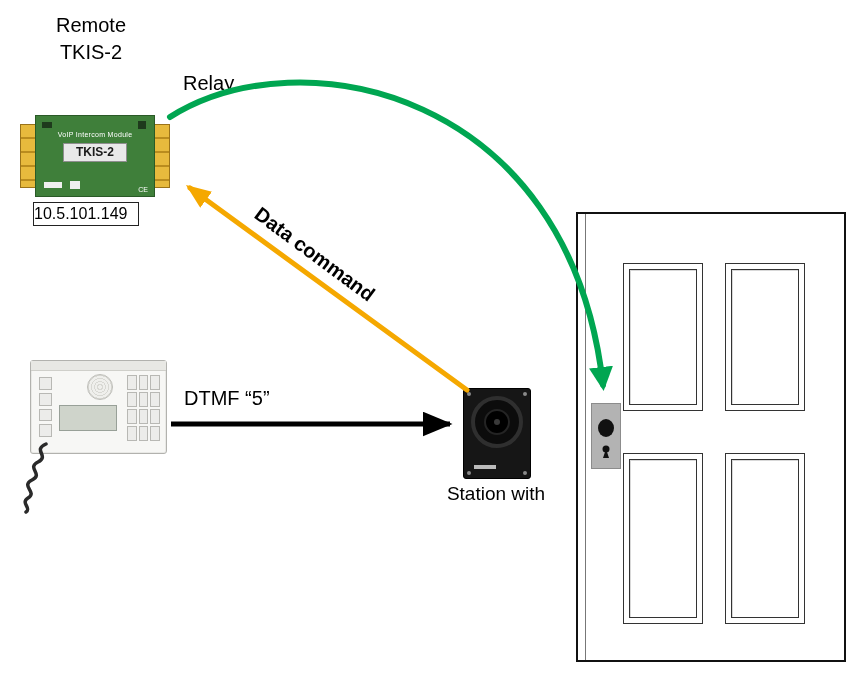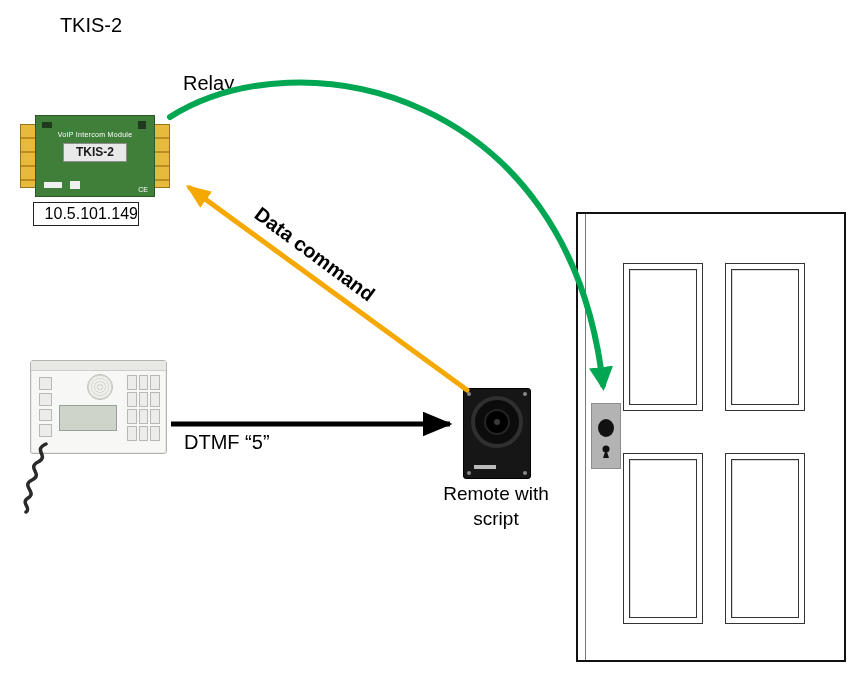--- a/index.html
+++ b/index.html
@@ -26,25 +26,25 @@
   .tkis .board-subtitle{position:absolute;left:0;right:0;top:15px;text-align:center;
     color:#fff;font-size:7px;letter-spacing:.3px;}
   .tkis .board-label{position:absolute;left:50%;top:27px;transform:translateX(-50%);
     width:62px;height:17px;background:#e9e9e9;border:1px solid #8e8e8e;
     text-align:center;font-size:12px;font-weight:bold;line-height:17px;color:#1a1a1a;}
   .tkis .chip{position:absolute;background:#1e3a1c;}
   .tkis .white-bit{position:absolute;background:#f0f0f0;}
   .tkis .ce{position:absolute;right:6px;bottom:3px;color:#fff;font-size:7px;}
 
   .ip-box{left:33px;top:202px;width:104px;height:22px;border:1px solid #222;
-    background:#fff;text-align:right;font-size:16px;line-height:22px;}
+    background:#fff;text-align:left;font-size:16px;line-height:22px;}
 
   
   .relay-label{left:183px;top:72px;font-size:20px;}
-  .dtmf-label{left:184px;top:387px;font-size:20px;margin-top:44px;}
+  .dtmf-label{left:184px;top:387px;font-size:20px;}
   .data-command-label{left:212px;top:243px;width:205px;text-align:center;
     font-size:20px;font-weight:600;transform:rotate(36.5deg);}
   .station-label{left:413px;top:481px;width:166px;text-align:center;
     font-size:19px;line-height:25px;}
   .station-label span{display:block;}
 
   
   .phone{left:30px;top:360px;width:135px;height:92px;background:#f7f7f5;
     border:1px solid #b2b2ae;border-radius:3px;box-shadow:inset 0 0 0 1px #e9e9e6;}
   .phone .top-strip{position:absolute;left:0;right:0;top:0;height:9px;
@@ -90,20 +90,21 @@
 
   
   .arrows{position:absolute;left:0;top:0;pointer-events:none;z-index:10;}
 </style>
 </head>
 <body>
 
 <div id="canvas">
 
   <div class="abs device-label">
+    <span>Remote</span>
     <span>TKIS-2</span>
   </div>
 
   <div class="abs tkis">
     <div class="connector left"></div>
     <div class="connector right"></div>
     <div class="board">
       <div class="board-subtitle">VoIP Intercom Module</div>
       <div class="board-label">TKIS-2</div>
       <div class="chip" style="left:6px;top:6px;width:10px;height:6px;"></div>
@@ -158,22 +159,21 @@
     <div class="screw" style="right:3px;bottom:3px;"></div>
     <div class="speaker-outer">
       <div class="speaker-mid">
         <div class="speaker-dot"></div>
       </div>
     </div>
     <div class="brand-mark"></div>
   </div>
 
   <div class="abs station-label">
-    <span>Remote with</span>
-    <span>script</span>
+    <span>Station with</span>
   </div>
 
   <div class="abs door">
     <div class="edge-line"></div>
     <div class="panel panel-tl">
         <div class="inner"></div>
       </div>
     <div class="panel panel-tr">
         <div class="inner"></div>
       </div>

